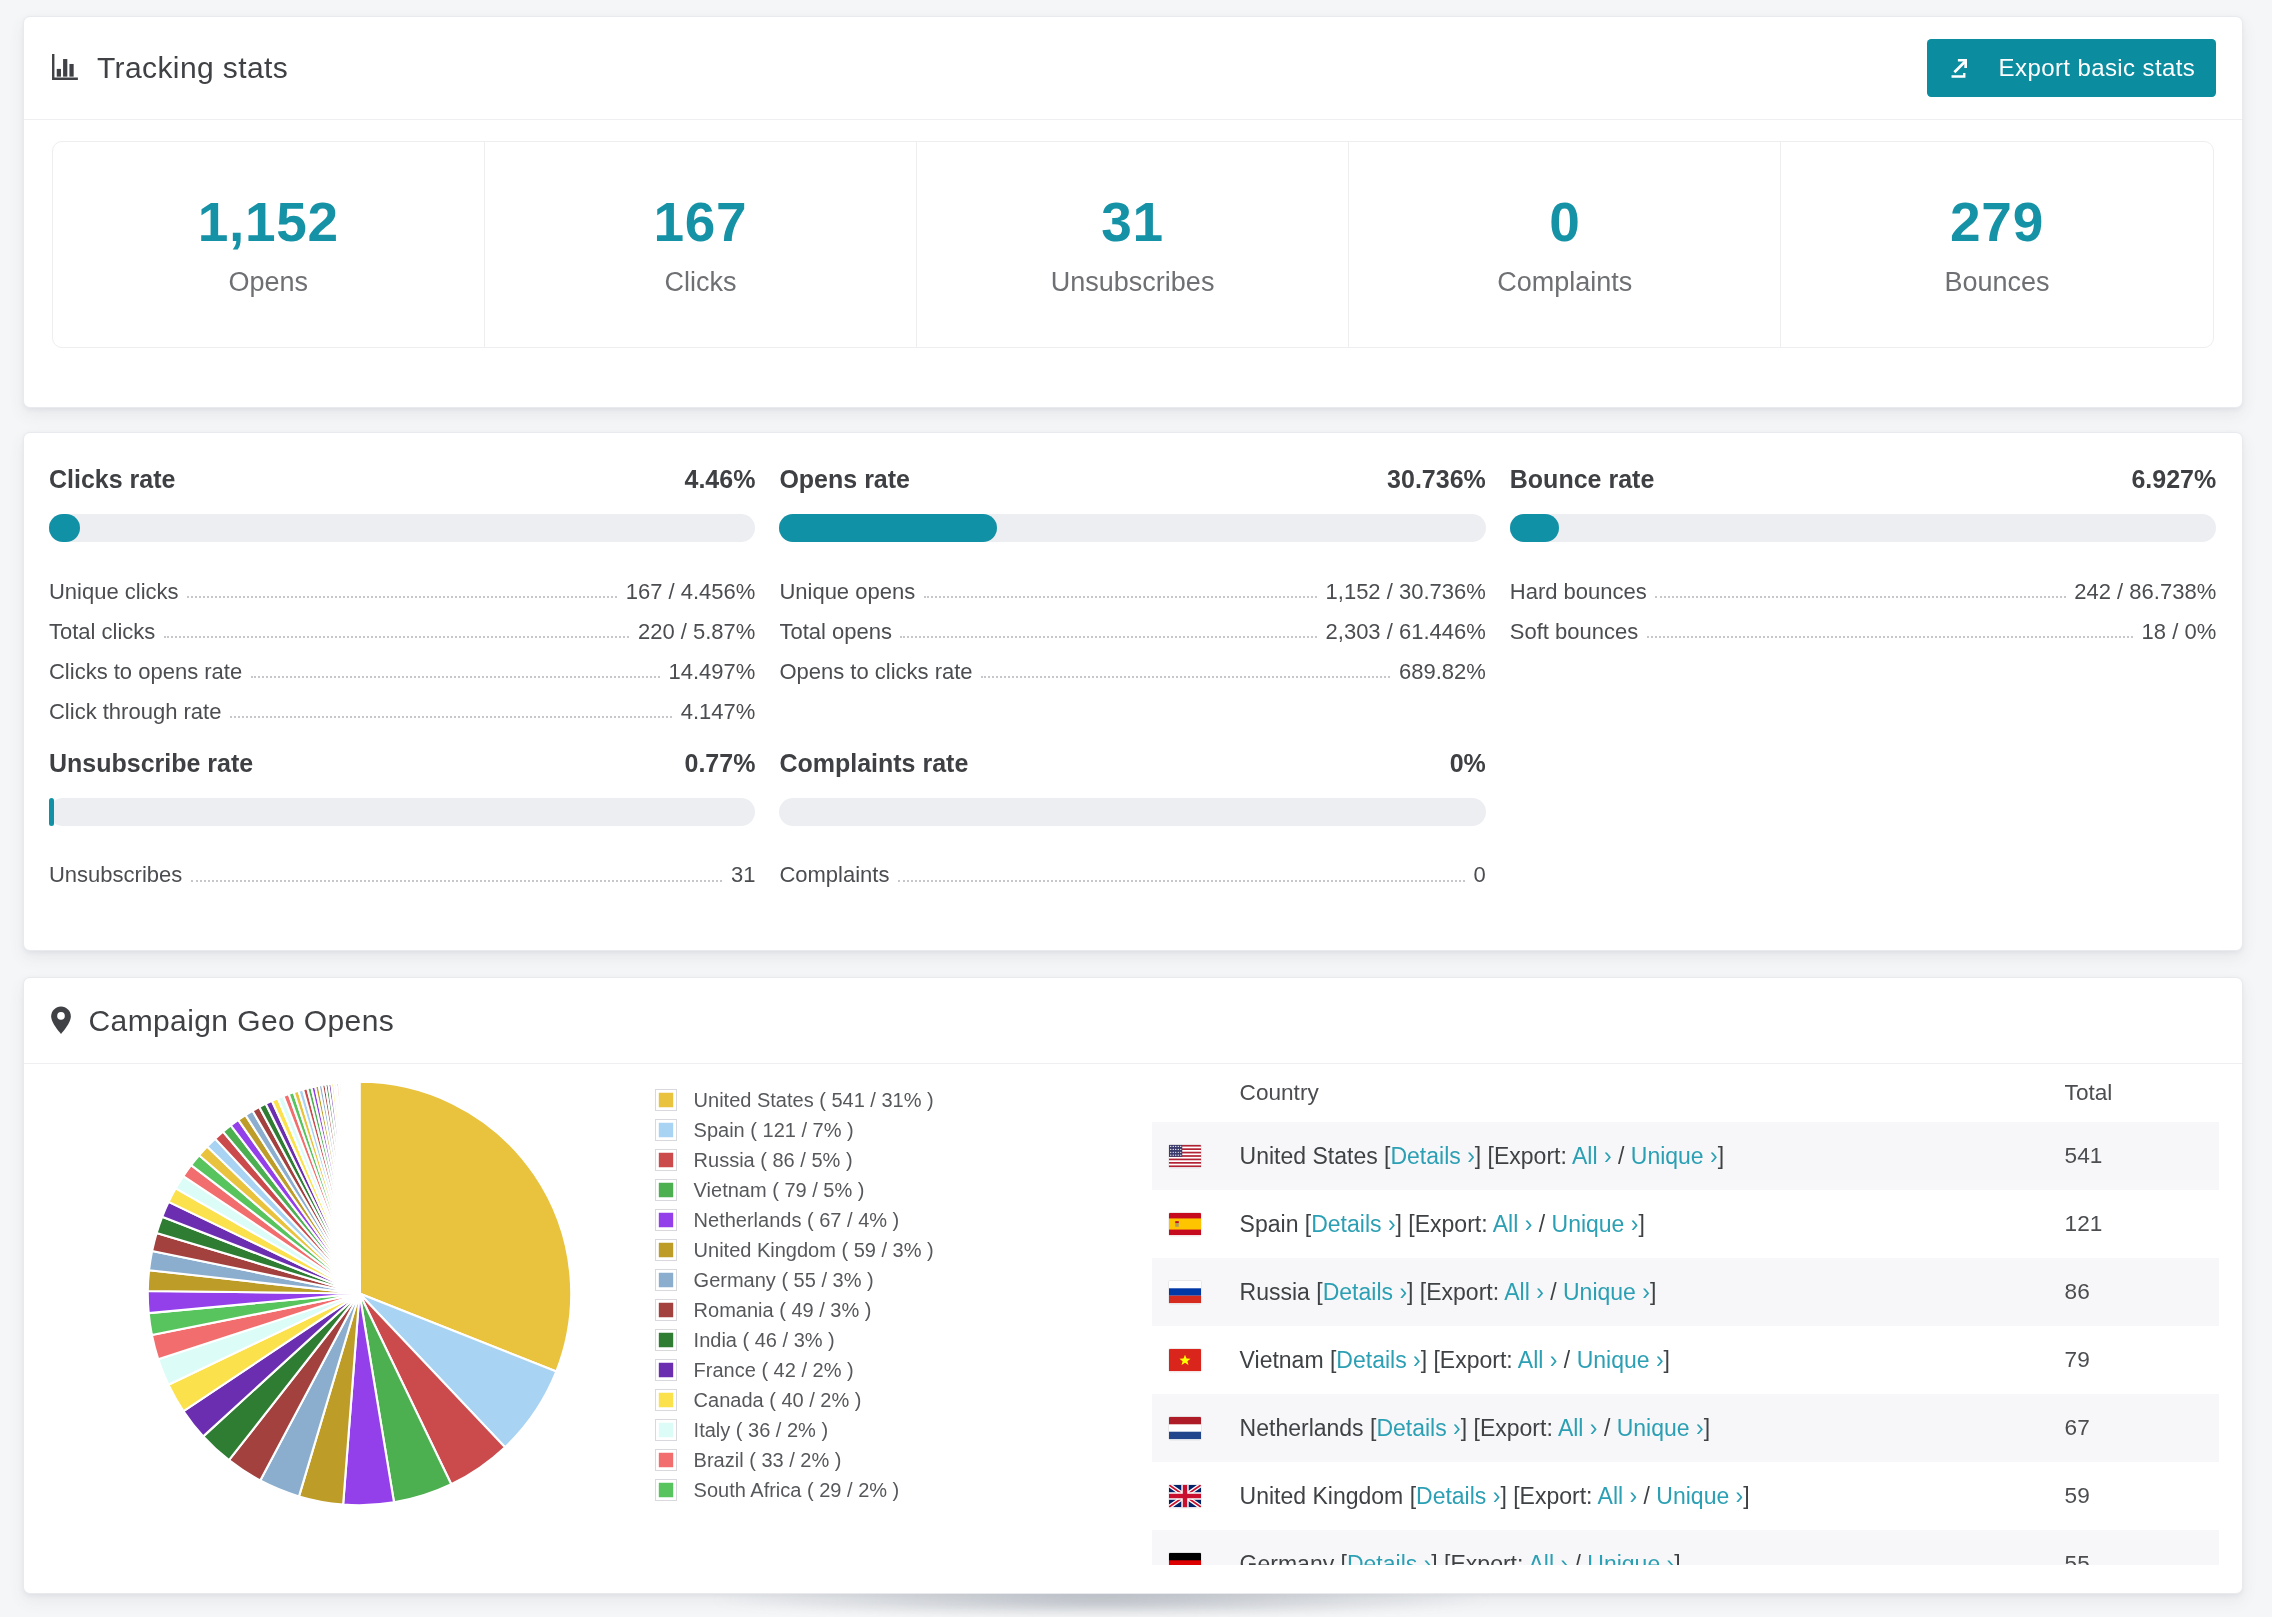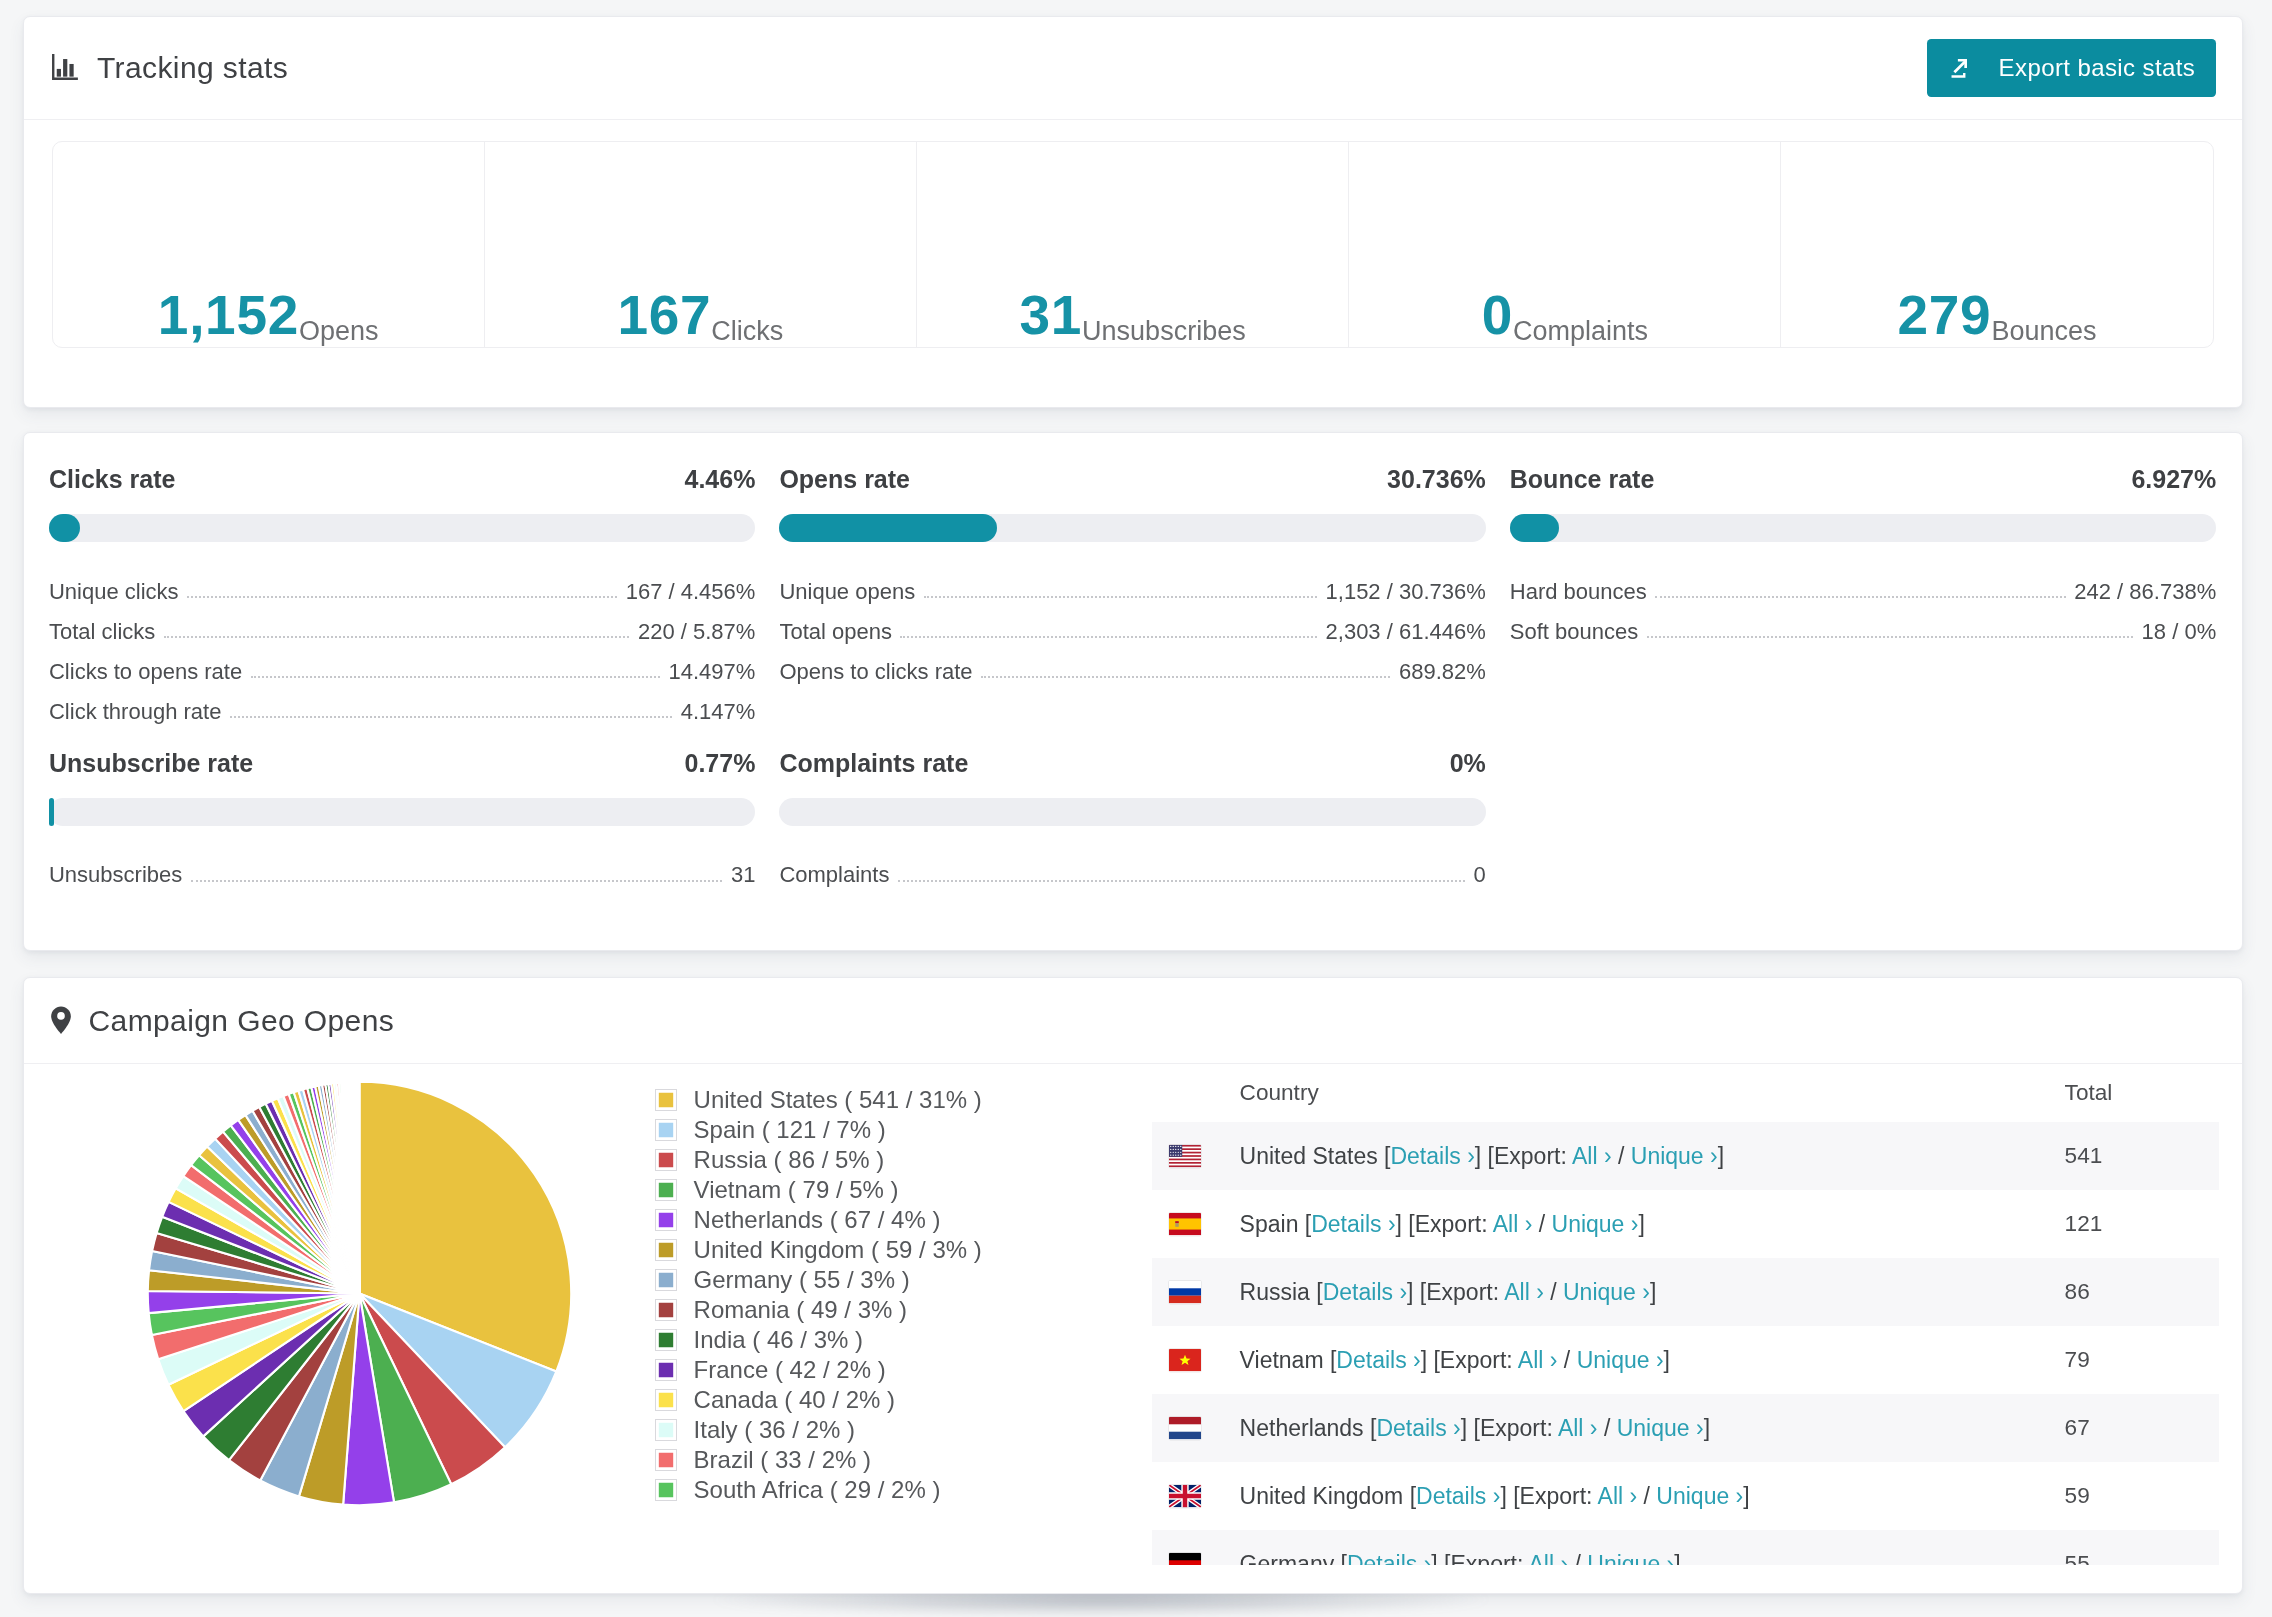--- a/index.html
+++ b/index.html
@@ -21,42 +21,42 @@
     height:102px;padding:0 25.4px;border-bottom:1.4px solid #EFEFF2;
   }
   .head-left{display:flex;align-items:center;gap:17px;}
   .card-title{font-size:30px;font-weight:normal;color:#3F4144;margin:0;letter-spacing:0.4px;}
   .btn-export{
     display:flex;align-items:center;gap:27px;background:#0B8C9F;color:#fff;
     border:none;border-radius:4.2px;height:58px;padding:0 21px;
     font-size:24px;font-family:inherit;cursor:pointer;letter-spacing:0.4px;
   }
   .stat-strip{display:flex;margin:21px 28px;height:205px;border:1.4px solid #EEEEF1;border-radius:10px;}
-  .stat-cell{flex:1;display:flex;flex-direction:row;align-items:flex-end;justify-content:center;border-right:1.4px solid #EEEEF1;}
+  .stat-cell{flex:1;display:flex;flex-direction:column;align-items:center;justify-content:center;border-right:1.4px solid #EEEEF1;}
   .stat-cell:last-child{border-right:none;}
   .stat-value{font-size:55px;font-weight:bold;color:#1692A6;letter-spacing:0.7px;}
   .stat-label{font-size:27px;color:#6E7073;margin-top:12.7px;}
 
   #card-rates{top:432px;height:519px;padding:32px 25.4px;}
   .rates-grid{display:grid;grid-template-columns:1fr 1fr 1fr;column-gap:34px;row-gap:55px;gap:24px;}
   .rate-head{display:flex;justify-content:space-between;align-items:baseline;}
   .rate-title,.rate-value{font-size:25px;font-weight:bold;color:#3E4043;}
   .rate-bar{margin-top:20px;height:28px;background:#EDEEF2;border-radius:14px;}
   .rate-fill{height:100%;background:#1191A5;border-radius:14px;}
   .rate-rows{margin-top:22.6px;}
   .rate-row{display:flex;align-items:flex-end;height:40px;font-size:22px;color:#4B4D50;}
   .leader{flex:1;border-bottom:2.1px dotted #C6C7CB;margin:0 8.5px 6.4px;}
   .rate-row .val{white-space:nowrap;}
 
   #card-geo{top:977px;height:617px;overflow:hidden;}
   .geo-head{height:85px;border-bottom:1.4px solid #EFEFF2;display:flex;align-items:center;gap:15.5px;padding:0 25.4px;}
   .geo-body{position:relative;height:529px;}
   #pie{position:absolute;left:116px;top:10px;width:439px;height:439px;}
   #legend{position:absolute;left:631px;top:21px;list-style:none;margin:0;padding:0;}
-  .legend-item{display:flex;align-items:center;height:30px;font-size:24px;color:#56585B;}
+  .legend-item{display:flex;align-items:center;height:30px;font-size:20px;color:#56585B;}
   .swatch{width:20px;height:20px;border:1.4px solid #D9D9DD;box-shadow:inset 0 0 0 2.8px #fff;margin-right:17px;flex:none;}
   #geo-table{position:absolute;left:1128px;right:22.6px;top:0;bottom:0;}
   .t-head{position:relative;height:58px;font-size:22.6px;color:#4B4D50;}
   .t-head .t-country{position:absolute;left:88px;top:50%;transform:translateY(-50%);}
   .t-head .t-total{position:absolute;left:913px;top:50%;transform:translateY(-50%);}
   .t-row{position:relative;height:68px;}
   .t-row.odd{background:#F7F7F9;}
   .flag{position:absolute;left:17px;top:50%;transform:translateY(-50%);width:32px;height:22.6px;border-radius:1.4px;overflow:hidden;box-shadow:0 0 0 0.7px rgba(0,0,0,.08);}
   .flag svg{display:block;}
   .t-name{position:absolute;left:88px;top:50%;transform:translateY(-50%);font-size:23px;color:#3F4245;white-space:nowrap;}

